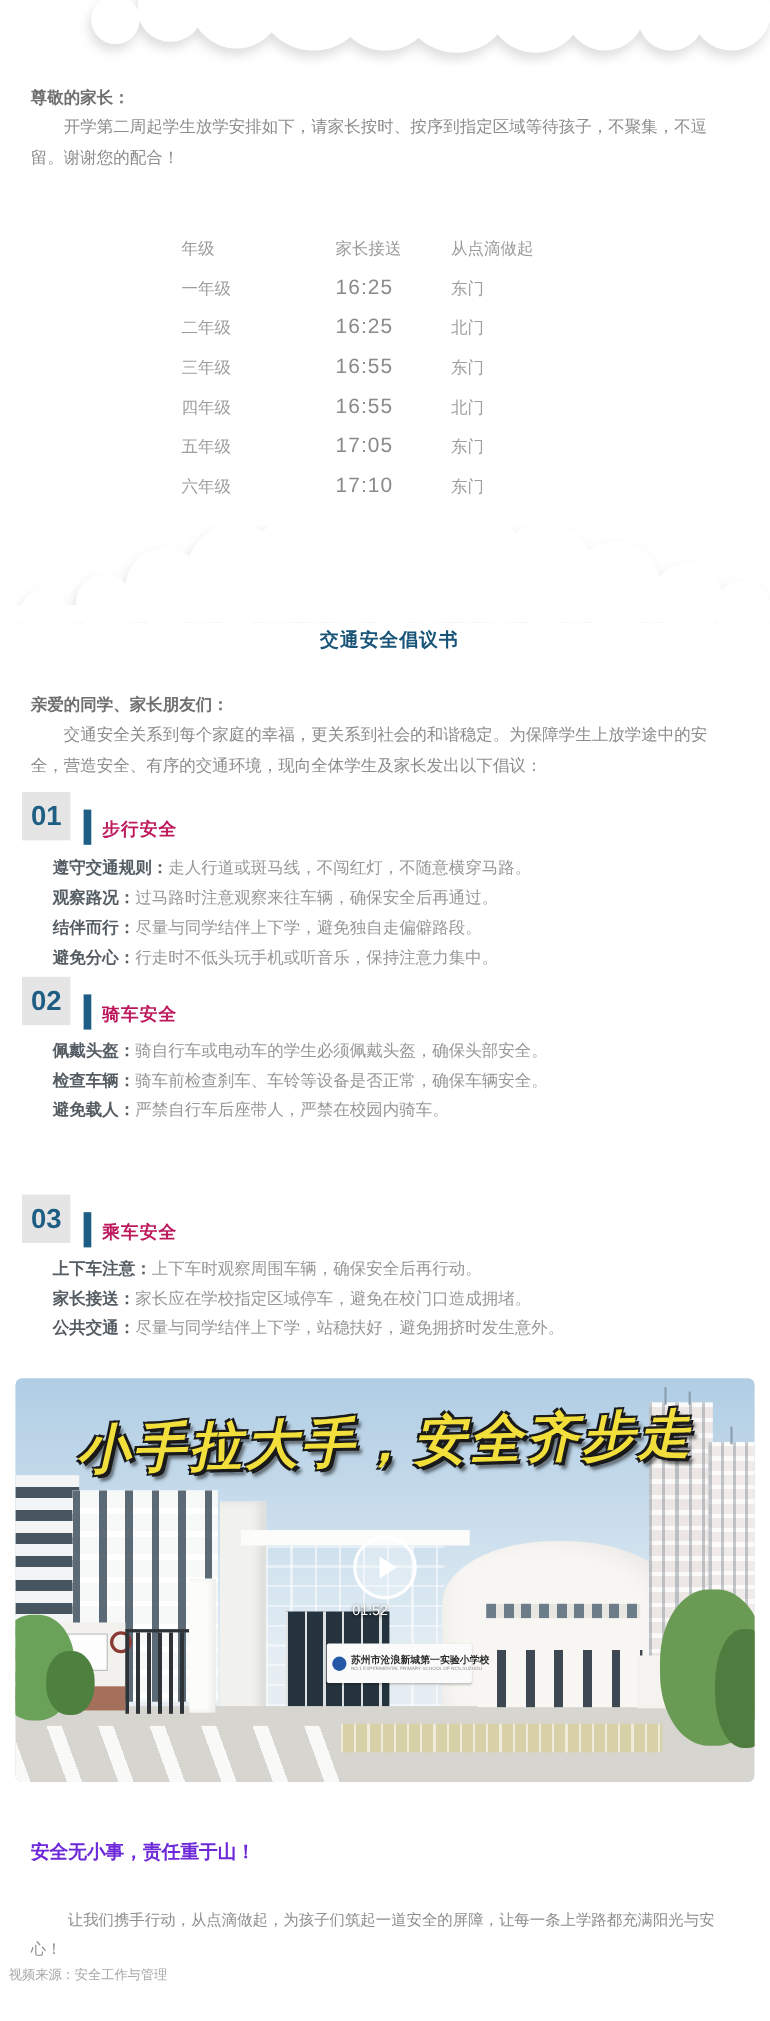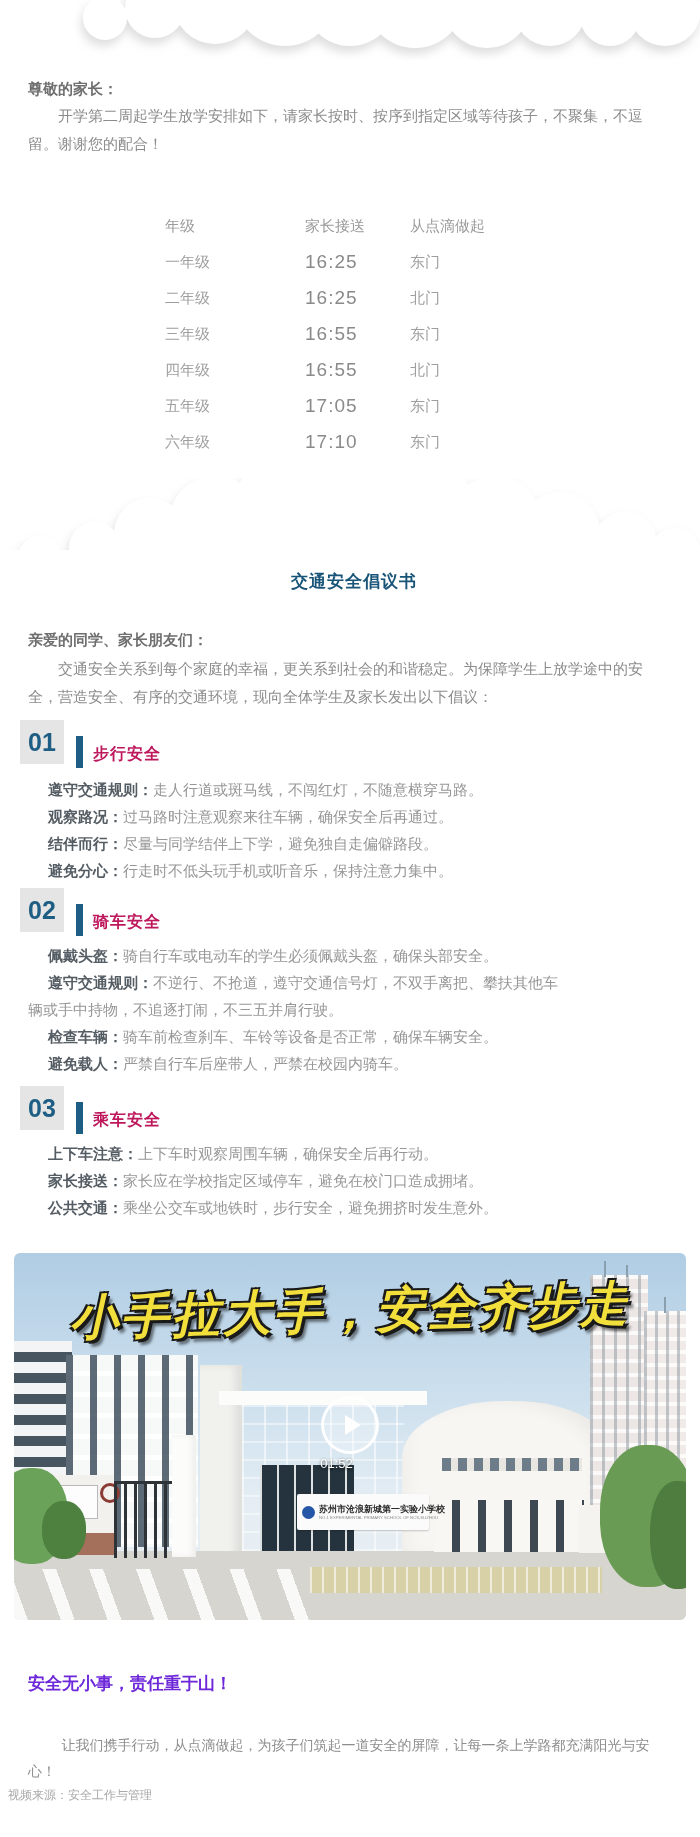--- a/index.html
+++ b/index.html
@@ -162,34 +162,33 @@
     <p><b>避免分心：</b><span>行走时不低头玩手机或听音乐，保持注意力集中。</span></p>
   </div>
 
   <div class="abs sec-head" style="top:888px;">
     <div class="num">02</div>
     <div class="bar"></div>
     <h3 class="sec-title">骑车安全</h3>
   </div>
   <div class="abs items" style="top:942px;">
     <p><b>佩戴头盔：</b><span>骑自行车或电动车的学生必须佩戴头盔，确保头部安全。</span></p>
-    <p><b>遵守交通规则：</b><span>不逆行、不抢道，遵守交通信号灯，不双手离把、攀扶其他车辆或手中持物，不追逐打闹，不三五并肩行驶。</span></p>
     <p><b>检查车辆：</b><span>骑车前检查刹车、车铃等设备是否正常，确保车辆安全。</span></p>
     <p><b>避免载人：</b><span>严禁自行车后座带人，严禁在校园内骑车。</span></p>
   </div>
 
   <div class="abs sec-head" style="top:1086px;">
     <div class="num">03</div>
     <div class="bar"></div>
     <h3 class="sec-title">乘车安全</h3>
   </div>
   <div class="abs items" style="top:1140px;">
     <p><b>上下车注意：</b><span>上下车时观察周围车辆，确保安全后再行动。</span></p>
     <p><b>家长接送：</b><span>家长应在学校指定区域停车，避免在校门口造成拥堵。</span></p>
-    <p><b>公共交通：</b><span>乘坐公交车或地铁时，步行安全，避免拥挤时发生意外。</span></p>
+    <p><b>公共交通：</b><span>尽量与同学结伴上下学，站稳扶好，避免拥挤时发生意外。</span></p>
   </div>
 
   <div class="abs video">
 
     <div class="abs bldg-left-a"></div>
     <div class="abs bldg-left-b"></div>
     <div class="abs tower-white"></div>
     <div class="abs roof-band"></div>
     <div class="abs glass-center"></div>
     <div class="abs entrance"></div>

